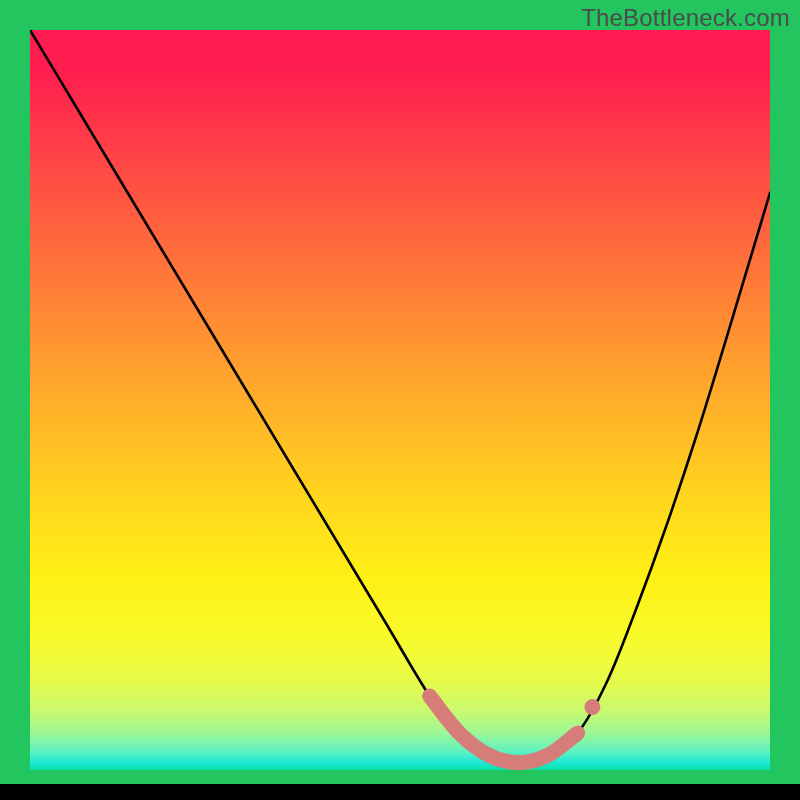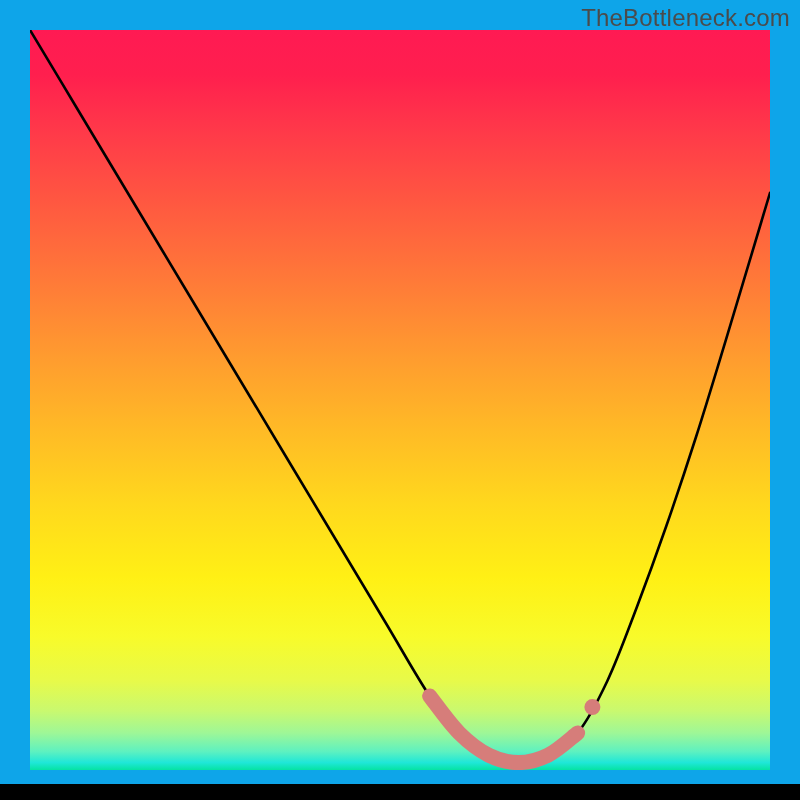--- a/index.html
+++ b/index.html
@@ -8,21 +8,21 @@
     width: 800px;
     height: 800px;
     overflow: hidden;
     background: #000;
     font-family: Arial, Helvetica, sans-serif;
   }
   .frame {
     position: relative;
     width: 800px;
     height: 784px;
-    background: #0ea5e9;
+    background: #22c55e;
   }
   .watermark {
     position: absolute;
     top: 4px;
     right: 10px;
     font-size: 24px;
     font-weight: 500;
     color: #4b4b4b;
     letter-spacing: 0.2px;
     z-index: 10;

